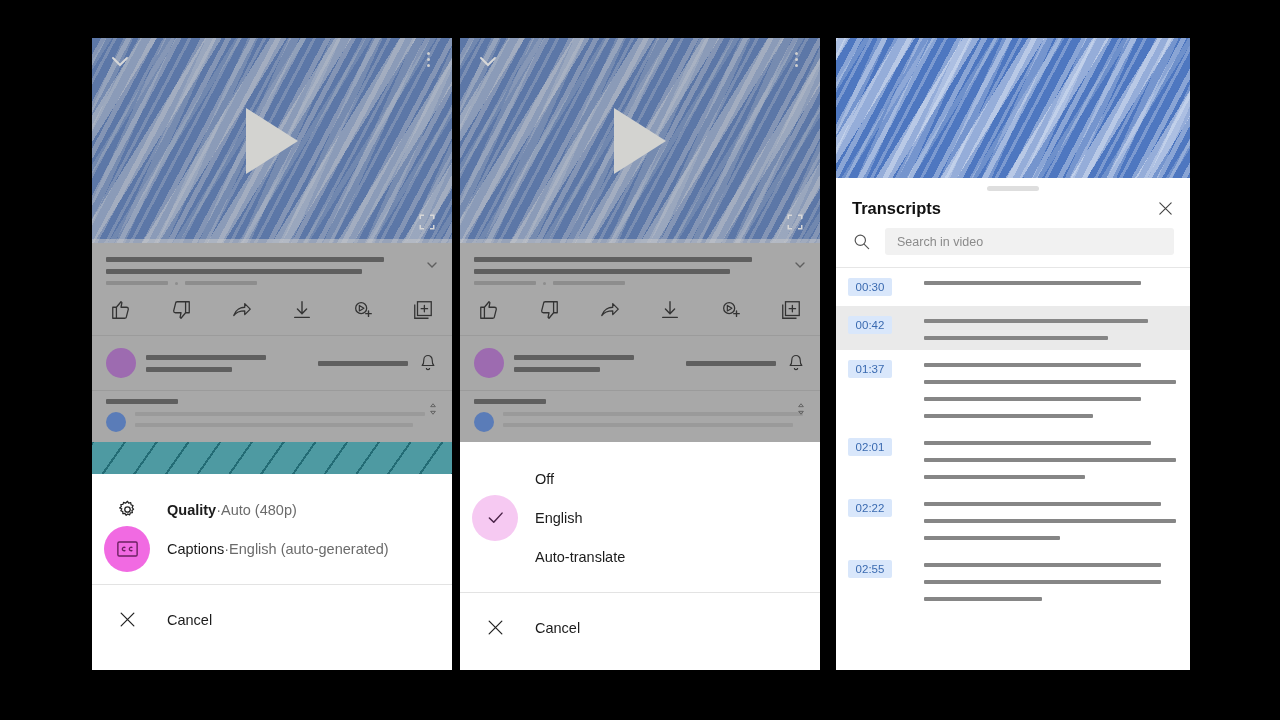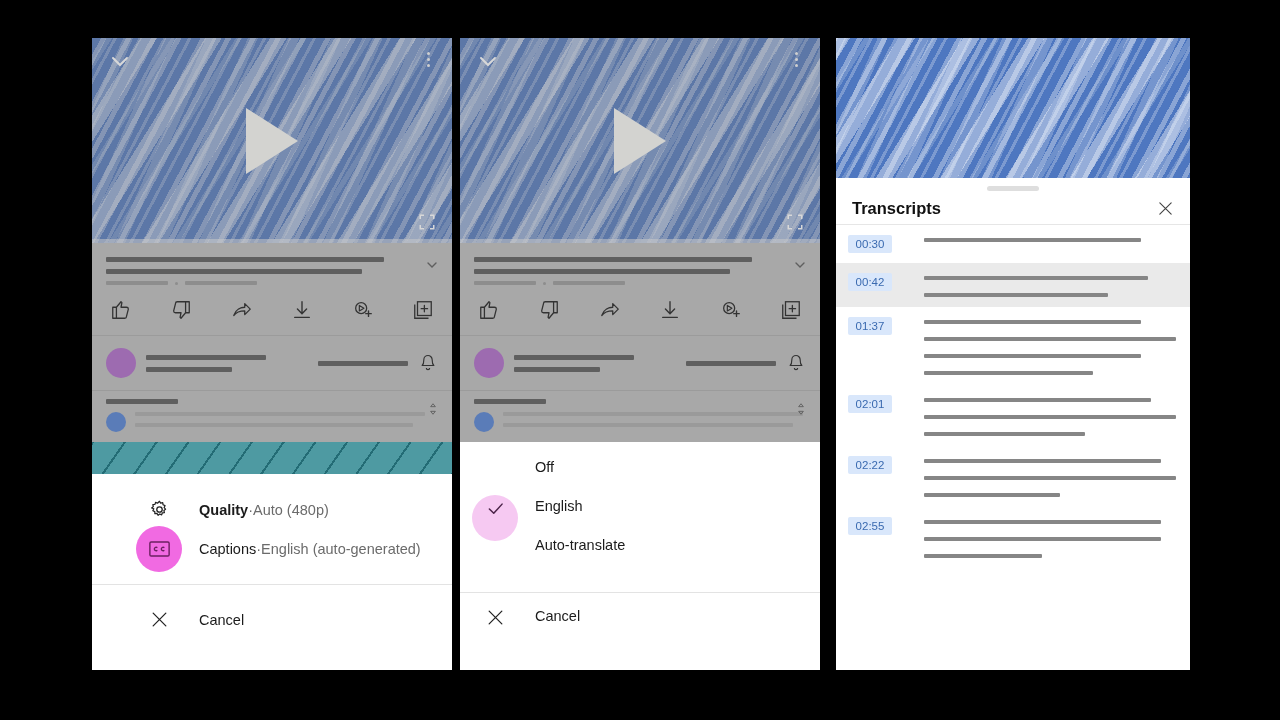--- a/index.html
+++ b/index.html
@@ -129,21 +129,20 @@
       #4e9aa2;
   }
 
   
   .sheet { background: #fff; }
   .sheet-item {
     position: relative;
     display: flex; align-items: center;
     height: 39px;
     padding: 0 20px;
-    margin-left: 32px;
   }
   .sheet-item .ic-wrap {
     width: 30px; height: 30px;
     display: flex; align-items: center; justify-content: center;
     flex: 0 0 auto;
   }
   .sheet-item .label {
     margin-left: 25px;
     font-size: 14.5px;
     color: #1b1b1b;
@@ -161,21 +160,21 @@
     left: 12px; top: 50%;
     transform: translateY(-50%);
     z-index: 0;
   }
   .hl-magenta { background: #f16ae2; }
   .hl-pink { background: #f6c9f2; }
   .sheet-item .ic-wrap, .sheet-item .label { position: relative; z-index: 1; }
 
   .opt-item {
     position: relative;
-    display: flex; align-items: flex-start;
+    display: flex; align-items: center;
     height: 39px;
     padding: 0 20px;
   }
   .opt-item .ic-wrap { width: 30px; flex: 0 0 auto; display:flex; align-items:center; justify-content:center;}
   .opt-item .label { margin-left: 25px; font-size: 14.5px; color: #1b1b1b; }
   .opt-item .ic-wrap, .opt-item .label { position: relative; z-index: 1; }
 
   
   .tr-sheet {
     background: #fff;
@@ -504,20 +503,27 @@
     </div>
 
     <div class="tr-sheet">
       <div class="grab-handle"></div>
       <div class="tr-header">
         <div class="tr-title">Transcripts</div>
         <svg width="17" height="17" viewBox="0 0 24 24">
           <path d="M4 4 L20 20 M20 4 L4 20" fill="none" stroke="#444" stroke-width="1.6" stroke-linecap="round"></path>
         </svg>
       </div>
+      <div class="tr-search">
+        <svg width="19" height="19" viewBox="0 0 24 24">
+          <circle cx="10.5" cy="10.5" r="6.5" fill="none" stroke="#555" stroke-width="1.5"></circle>
+          <path d="M15.3 15.3 L21 21" fill="none" stroke="#555" stroke-width="1.5" stroke-linecap="round"></path>
+        </svg>
+        <div class="tr-input">Search in video</div>
+      </div>
       <div class="tr-divider"></div>
 
       <div class="tr-list" id="transcript-list">
           <div class="tr-row">
             <div class="tr-time">00:30</div>
             <div class="tr-body">
               <div class="tr-line" style="width: 86%;"></div>
             </div>
           </div>
           <div class="tr-row active">

